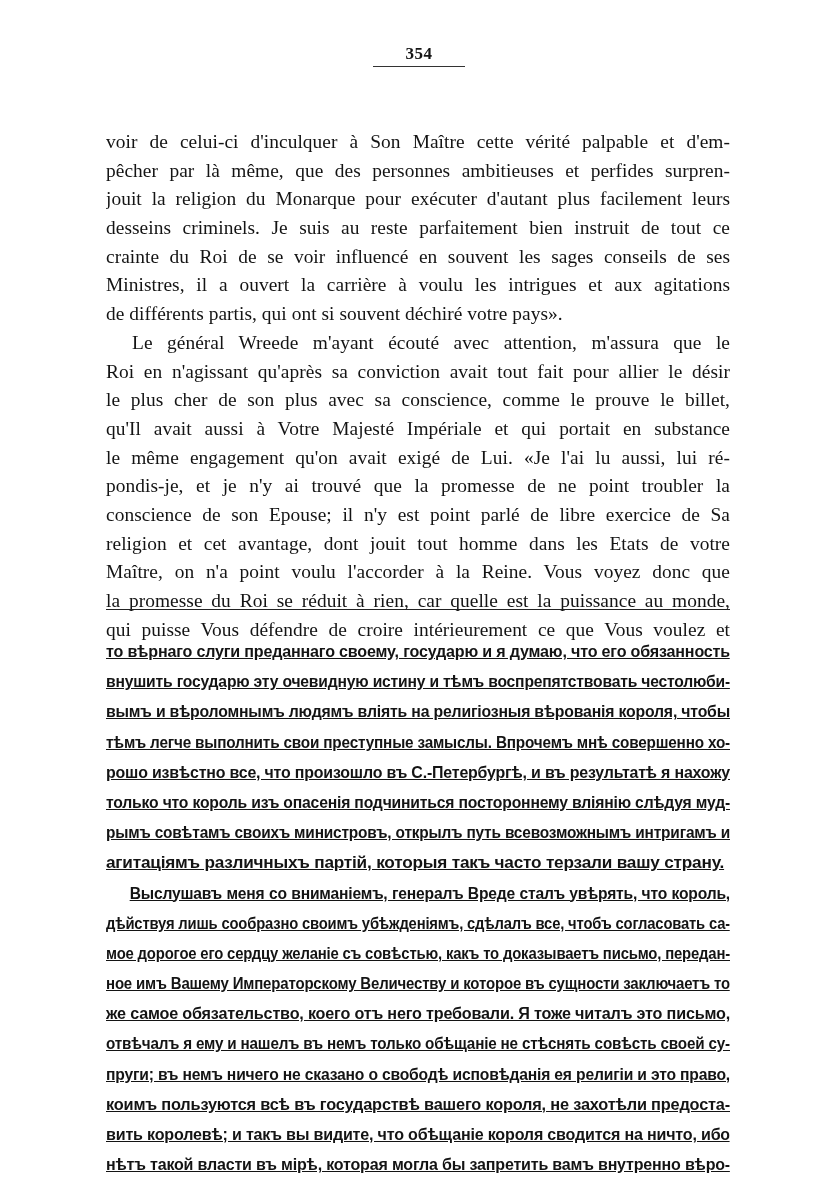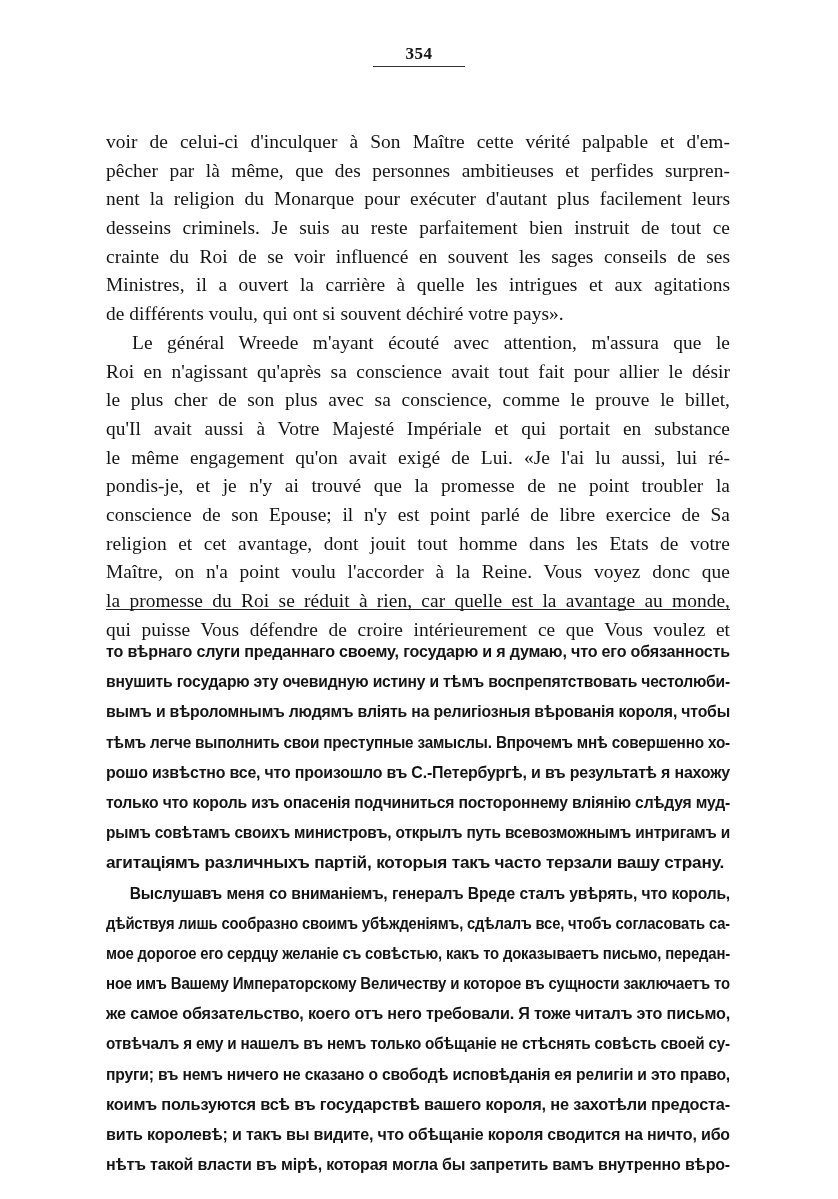--- a/index.html
+++ b/index.html
@@ -14,21 +14,21 @@
   .page-number-rule {
     position: absolute; top: 66px; left: 373px; width: 92px; height: 1px; background: #333;
   }
   .block { position: absolute; left: 106px; width: 624px; }
   .line {
     display: block; white-space: nowrap; text-align: justify; text-align-last: justify;
     overflow: hidden;
   }
   .fr { top: 91px; margin-top: 37px; }
   .fr .line { font-size: 19.4px; height: 28.7px; line-height: 28.7px; letter-spacing: 0.05px; }
-  .ru { top: 636px; }
+  .ru { top: 636px; text-decoration: underline; }
   .ru .line {
     font-family: "Liberation Sans Narrow", "Liberation Sans", "DejaVu Sans", sans-serif;
     font-size: 17.2px; font-weight: bold; height: 30.2px; line-height: 30.2px;
     transform-origin: left center; letter-spacing: -0.2px;
   }
   .line.last { text-align-last: left; }
   .line.indent { padding-left: 26px; box-sizing: border-box; }
   .footnote-separator {
     position: absolute; top: 609px; left: 106px; width: 624px; height: 0;
     border-top: 1px solid #222;
@@ -36,35 +36,35 @@
 </style>
 </head>
 <body>
 
 <div class="page-number">354</div>
 <div class="page-number-rule"></div>
 
 <div class="block fr">
   <span class="line">voir de celui-ci d'inculquer à Son Maître cette vérité palpable et d'em-</span>
   <span class="line">pêcher par là même, que des personnes ambitieuses et perfides surpren-</span>
-  <span class="line">nent la religion du Monarque pour exécuter d'autant plus facilement leurs</span>
+  <span class="line">jouit la religion du Monarque pour exécuter d'autant plus facilement leurs</span>
   <span class="line">desseins criminels. Je suis au reste parfaitement bien instruit de tout ce</span>
   <span class="line">crainte du Roi de se voir influencé en souvent les sages conseils de ses</span>
-  <span class="line">Ministres, il a ouvert la carrière à quelle les intrigues et aux agitations</span>
-  <span class="line last">de différents voulu, qui ont si souvent déchiré votre pays».</span>
+  <span class="line">Ministres, il a ouvert la carrière à voulu les intrigues et aux agitations</span>
+  <span class="line last">de différents partis, qui ont si souvent déchiré votre pays».</span>
   <span class="line indent">Le général Wreede m'ayant écouté avec attention, m'assura que le</span>
-  <span class="line">Roi en n'agissant qu'après sa conscience avait tout fait pour allier le désir</span>
+  <span class="line">Roi en n'agissant qu'après sa conviction avait tout fait pour allier le désir</span>
   <span class="line">le plus cher de son plus avec sa conscience, comme le prouve le billet,</span>
   <span class="line">qu'Il avait aussi à Votre Majesté Impériale et qui portait en substance</span>
   <span class="line">le même engagement qu'on avait exigé de Lui. «Je l'ai lu aussi, lui ré-</span>
   <span class="line">pondis-je, et je n'y ai trouvé que la promesse de ne point troubler la</span>
   <span class="line">conscience de son Epouse; il n'y est point parlé de libre exercice de Sa</span>
   <span class="line">religion et cet avantage, dont jouit tout homme dans les Etats de votre</span>
   <span class="line">Maître, on n'a point voulu l'accorder à la Reine. Vous voyez donc que</span>
-  <span class="line">la promesse du Roi se réduit à rien, car quelle est la avantage au monde,</span>
+  <span class="line">la promesse du Roi se réduit à rien, car quelle est la puissance au monde,</span>
   <span class="line">qui puisse Vous défendre de croire intérieurement ce que Vous voulez et</span>
 </div>
 
 <div class="footnote-separator"></div>
 
 <div class="block ru">
   <span class="line" style="width: 666.297px; transform: scaleX(0.936519); transform-origin: left center;">то вѣрнаго слуги преданнаго своему, государю и я думаю, что его обязанность</span>
   <span class="line" style="width: 685.141px; transform: scaleX(0.910762); transform-origin: left center;">внушить государю эту очевидную истину и тѣмъ воспрепятствовать честолюби-</span>
   <span class="line" style="width: 678.797px; transform: scaleX(0.919274); transform-origin: left center;">вымъ и вѣроломнымъ людямъ влiять на религiозныя вѣрованiя короля, чтобы</span>
   <span class="line" style="width: 701px; transform: scaleX(0.890157); transform-origin: left center;">тѣмъ легче выполнить свои преступные замыслы. Впрочемъ мнѣ совершенно хо-</span>

